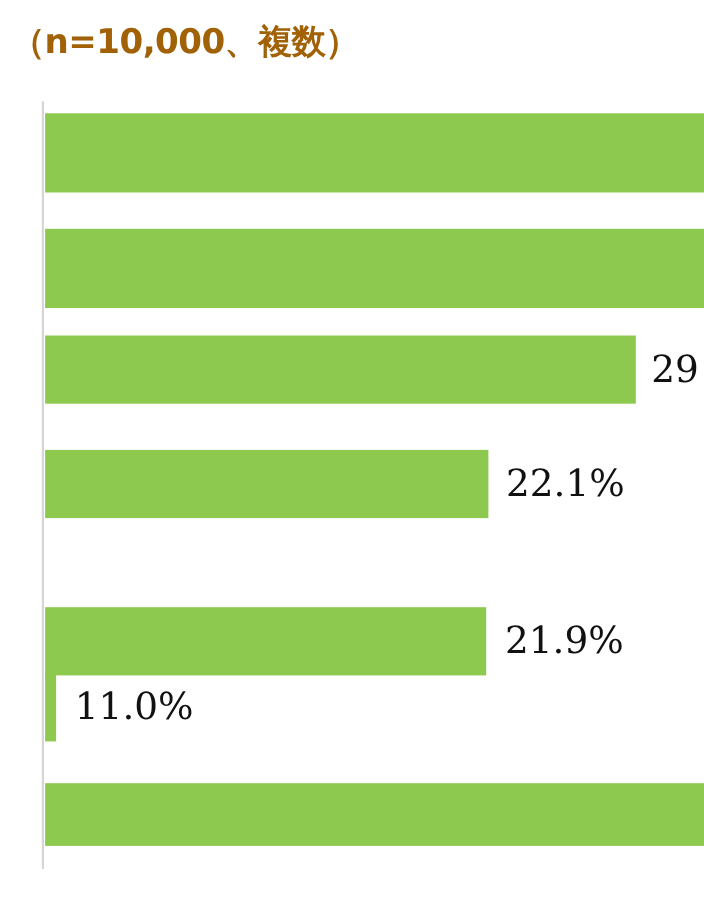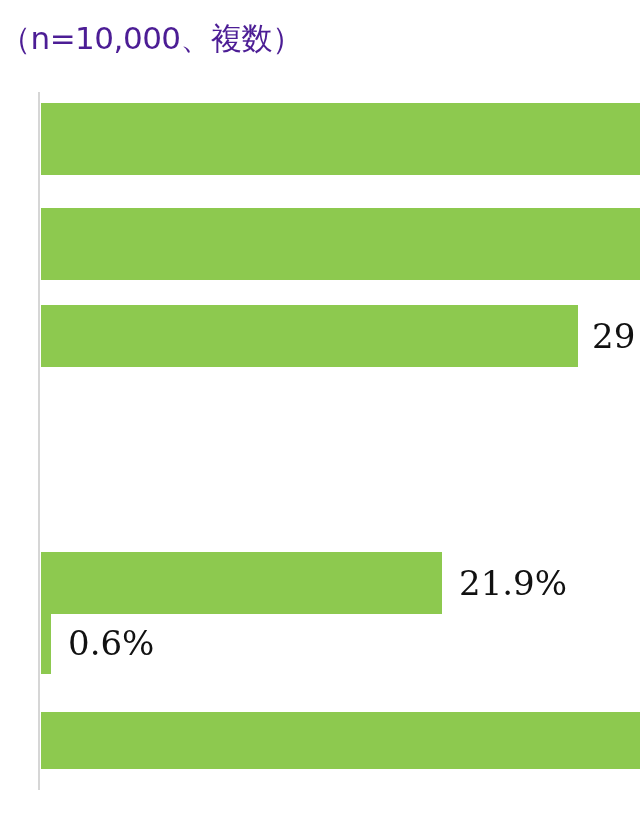--- a/index.html
+++ b/index.html
@@ -22,30 +22,30 @@
     top: 0;
     width: 640px;
     height: 838px;
     overflow: hidden;
     background: #ffffff;
   }
 
   
   #chart-title {
     position: absolute;
-    left: 0;
+    left: 10px;
     top: 16px;
     width: 420px;
     height: 44px;
     line-height: 44px;
     font-family: "DejaVu Sans", "Liberation Sans", sans-serif;
-    font-weight: normal;
+    font-weight: bold;
     font-size: 31px;
     letter-spacing: -0.5px;
-    color: #4c1d95;
+    color: #a16207;
     white-space: nowrap;
     overflow: hidden;
   }
 
   
   #plot-area {
     position: absolute;
     left: 0;
     top: 90px;
     width: 640px;
@@ -124,31 +124,36 @@
       <div class="bar-rect" style="width:599px;"></div>
       <div class="bar-value-label" style="left:652px;"></div>
     </div>
 
     <div class="bar-row" style="top:215px; height:62px;">
       <div class="bar-category-label"></div>
       <div class="bar-rect" style="width:537px;"></div>
       <div class="bar-value-label" style="left:592px;">29</div>
     </div>
 
+    <div class="bar-row" style="top:319px; height:62px;">
+      <div class="bar-category-label"></div>
+      <div class="bar-rect" style="width:403px;"></div>
+      <div class="bar-value-label" style="left:460px;">22.1%</div>
+    </div>
 
     <div class="bar-row" style="top:422px; height:62px;margin-top:40px;">
       <div class="bar-category-label"></div>
       <div class="bar-rect" style="width:401px;"></div>
       <div class="bar-value-label" style="left:459px;">21.9%</div>
     </div>
 
     <div class="bar-row" style="top:522px; height:62px;">
       <div class="bar-category-label"></div>
       <div class="bar-rect" style="width:10px;"></div>
-      <div class="bar-value-label" style="left:68px;">0.6%</div>
+      <div class="bar-value-label" style="left:68px;">11.0%</div>
     </div>
 
     <div class="bar-row" style="top:622px; height:57px;">
       <div class="bar-category-label"></div>
       <div class="bar-rect" style="width:599px;"></div>
       <div class="bar-value-label" style="left:652px;"></div>
     </div>
 
   </div>
 </div>

